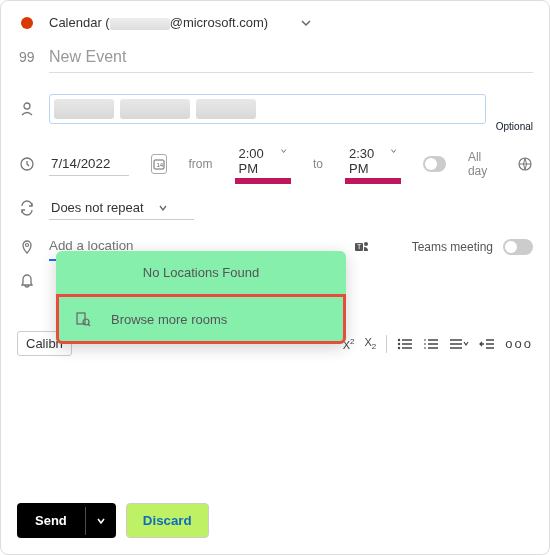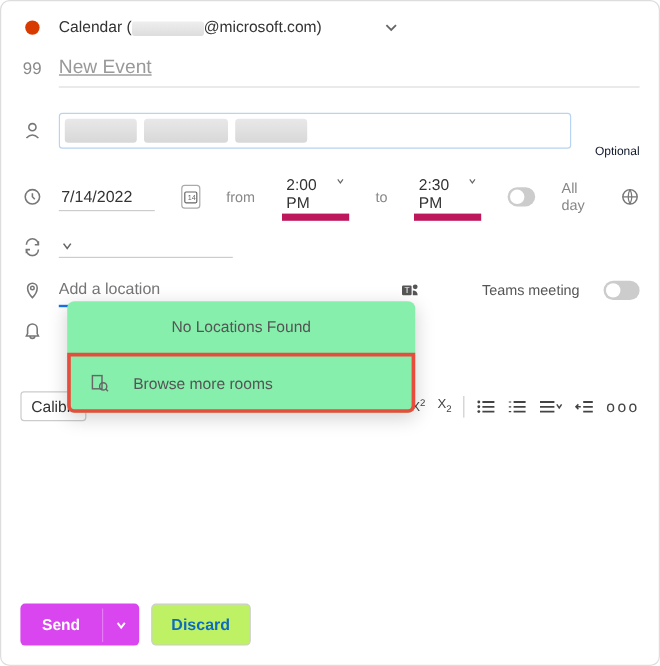--- a/index.html
+++ b/index.html
@@ -1,23 +1,23 @@
 <!DOCTYPE html>
 <html><head>
 <meta charset="utf-8">
 <style>
 * { box-sizing: border-box; margin: 0; padding: 0; font-family: -apple-system, BlinkMacSystemFont, "Segoe UI", sans-serif; }
 body { width: 550px; height: 555px; background: #fff; border: 1px solid #ddd; border-radius: 8px; padding: 14px 16px; font-size: 13px; color: #333; position: relative; }
 .row { display: flex; align-items: center; gap: 12px; margin-bottom: 12px; }
 .icon-col { width: 20px; display: flex; justify-content: center; color: #a16207; }
-.content-col { flex: 1; display: flex; align-items: center; gap: 20px; }
+.content-col { flex: 1; display: flex; align-items: center; gap: 10px; }
 .red-dot { width: 12px; height: 12px; border-radius: 50%; background: #d83b01; }
 .calendar-title { color: #333; }
 .chevron { color: #666; cursor: pointer; }
-.title-input { flex: 1; border: none; border-bottom: 1px solid #ddd; padding: 6px 0; font-size: 16px; color: #888; outline: none; text-decoration: underline; }
+.title-input { flex: 1; border: none; border-bottom: 1px solid #ddd; padding: 6px 0; font-size: 16px; color: #888; outline: none; }
 .title-input::placeholder { color: #999; }
 .attendee-box { display: flex; gap: 6px; flex: 1; border: 1px solid #b8d4f0; border-radius: 3px; padding: 4px; }
 .pill { background: linear-gradient(#e8e8e8,#d8d8d8); border-radius: 3px; height: 20px; }
 .pill.a { width: 60px; } .pill.b { width: 70px; } .pill.c { width: 60px; }
 .optional { color: #0f172a; font-size: 10px; margin-top: 36px; }
 .date-input { border: none; border-bottom: 1px solid #ccc; padding: 4px 2px; width: 80px; color: #333; }
 .cal-btn { width: 20px; height: 20px; border: 1px solid #aaa; border-radius: 3px; display: flex; align-items: center; justify-content: center; font-size: 9px; cursor: pointer; background:#fff; }
 .label-small { color: #888; font-size: 12px; }
 .time-sel { display: flex; gap: 6px; border-bottom: 6px solid #be185d; padding: 2px 4px; cursor: pointer; }
 .toggle { width: 30px; height: 16px; border-radius: 8px; background: #ccc; position: relative; cursor: pointer; }
@@ -29,21 +29,21 @@
 .popup-hdr { text-align: center; padding: 14px; color: #555; font-size: 13px; }
 .popup-row { display: flex; align-items: center; gap: 20px; padding: 14px 16px; border: 3px solid #e74c3c; border-radius: 0 0 6px 6px; cursor: pointer; color: #555; }
 .toolbar { display: flex; align-items: center; gap: 10px; margin-top: 42px; }
 .font-name { border: 1px solid #ccc; border-radius: 3px; padding: 4px 8px; min-width: 48px; }
 .tb-btn { cursor: pointer; color: #444; font-size: 13px; }
 .sep { width: 1px; height: 18px; background: #ccc; }
 .sup { font-size: 11px; } .sup sup { font-size: 8px; vertical-align: super; }
 .sub { font-size: 11px; } .sub sub { font-size: 8px; vertical-align: sub; }
 .list-icon { display: inline-block; line-height: 1; }
 .footer { position: absolute; bottom: 16px; left: 16px; display: flex; gap: 10px; }
-.send-btn { display: flex; align-items: center; background: #d946ef; color: #fff; border-radius: 4px; overflow: hidden; cursor: pointer; }
+.send-btn { display: flex; align-items: center; background: #000000; color: #fff; border-radius: 4px; overflow: hidden; cursor: pointer; }
 .send-main { padding: 9px 18px; font-weight: 600; }
 .send-split { padding: 9px 10px; border-left: 1px solid rgba(255,255,255,0.3); }
 .discard-btn { padding: 9px 16px; border: 1px solid #ccc; border-radius: 4px; color: #0f6cbd; font-weight: 600; cursor: pointer; background: #bef264; }
 svg { display: block; }
 </style>
 </head>
 <body>
 
 <div class="row">
   <div class="icon-col">
@@ -132,20 +132,21 @@
 
 <div class="row">
   <div class="icon-col">
     <svg width="16" height="16" viewBox="0 0 16 16">
         <path d="M3 6 A5 5 0 0 1 13 6 M13 10 A5 5 0 0 1 3 10" fill="none" stroke="#777" stroke-width="1.3"></path>
         <path d="M13 3 L13 6 L10 6 M3 13 L3 10 L6 10" fill="none" stroke="#777" stroke-width="1.3"></path>
       </svg>
   </div>
   <div class="content-col">
     <div class="repeat-sel">
+      <span>Does not repeat</span>
       <svg width="10" height="10" viewBox="0 0 10 10">
           <path d="M2 3 L5 7 L8 3" stroke="#666" fill="none" stroke-width="1.3"></path>
         </svg>
     </div>
   </div>
 </div>
 
 <div class="row">
   <div class="icon-col">
     <svg width="16" height="16" viewBox="0 0 16 16">

